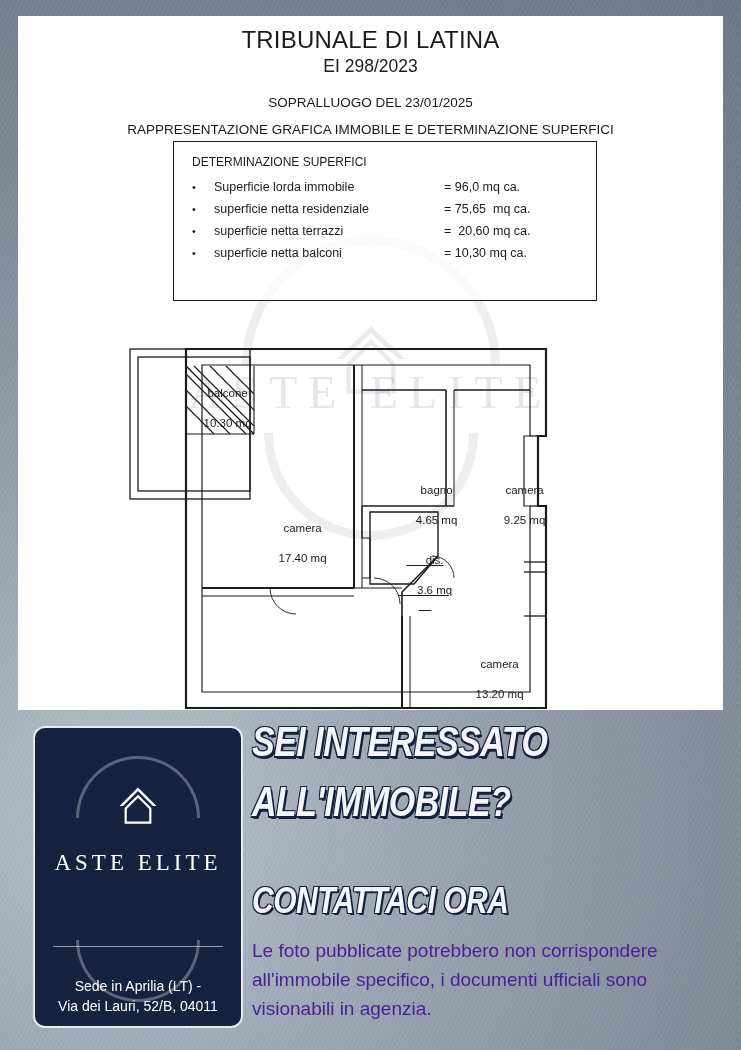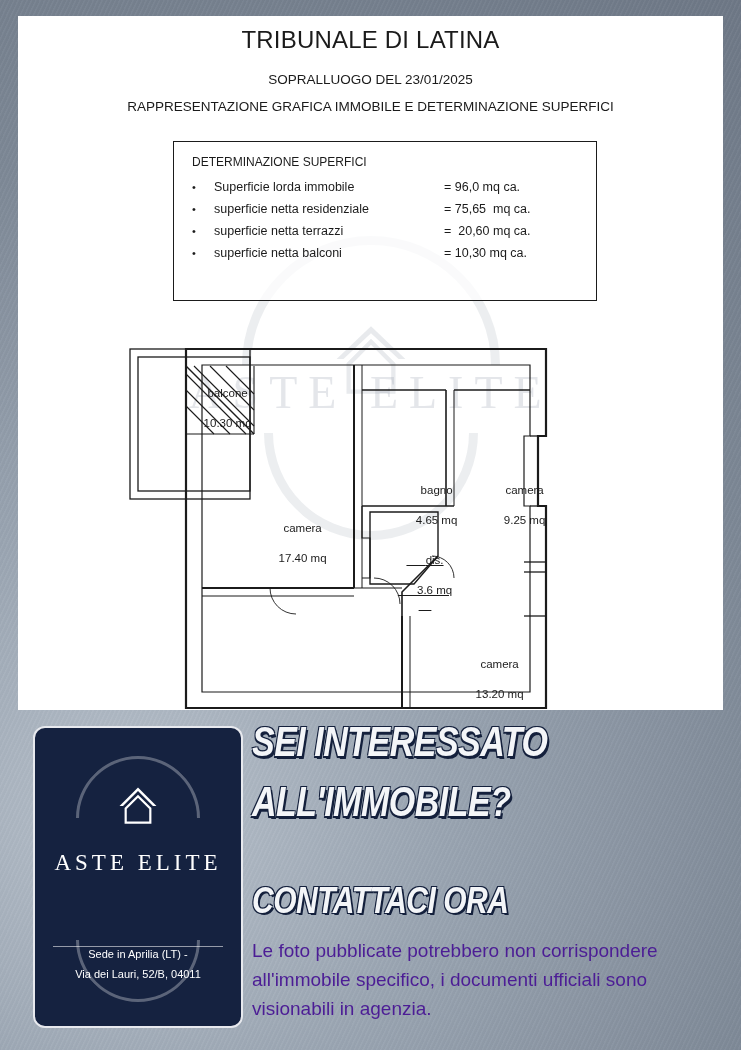--- a/index.html
+++ b/index.html
@@ -230,23 +230,23 @@
   .card-sep {
     position: absolute;
     top: 218px;
     left: 18px;
     width: 170px;
     height: 1px;
     background: rgba(255,255,255,0.55);
   }
   .card-addr {
     position: absolute;
-    top: 216px;
+    top: 248px;
     width: 100%;
-    font-size: 11px;
+    font-size: 14px;
     line-height: 20px;
   }
 
   .promo-right {
     position: absolute;
     left: 252px;
     top: 10px;
     width: 470px;
   }
   .headline {
@@ -303,20 +303,21 @@
     <div class="wm-arc a2"></div>
     <svg class="wm-house" viewBox="0 0 100 100">
       <path d="M50 12 L90 50 L82 50 L50 20 L18 50 L10 50 Z" fill="rgba(150,160,172,0.22)"></path>
       <path d="M50 30 L76 56 L76 88 L24 88 L24 56 Z" fill="none" stroke="rgba(150,160,172,0.22)" stroke-width="5"></path>
     </svg>
     <div class="wm-text">ASTE ELITE</div>
   </div>
 
   <div class="doc-head">
     <div class="doc-title">TRIBUNALE DI LATINA</div>
+    <div class="doc-sub">EI 298/2023</div>
     <div class="doc-line2">SOPRALLUOGO DEL 23/01/2025</div>
     <div class="doc-line3">RAPPRESENTAZIONE GRAFICA IMMOBILE E DETERMINAZIONE SUPERFICI</div>
   </div>
 
   <div class="surf-box">
     <div class="surf-title">DETERMINAZIONE SUPERFICI</div>
     <ul class="surf-list">
       <li class="surf-item">
         <span class="surf-bullet">•</span>
         <span class="surf-label">Superficie lorda immobile</span>

